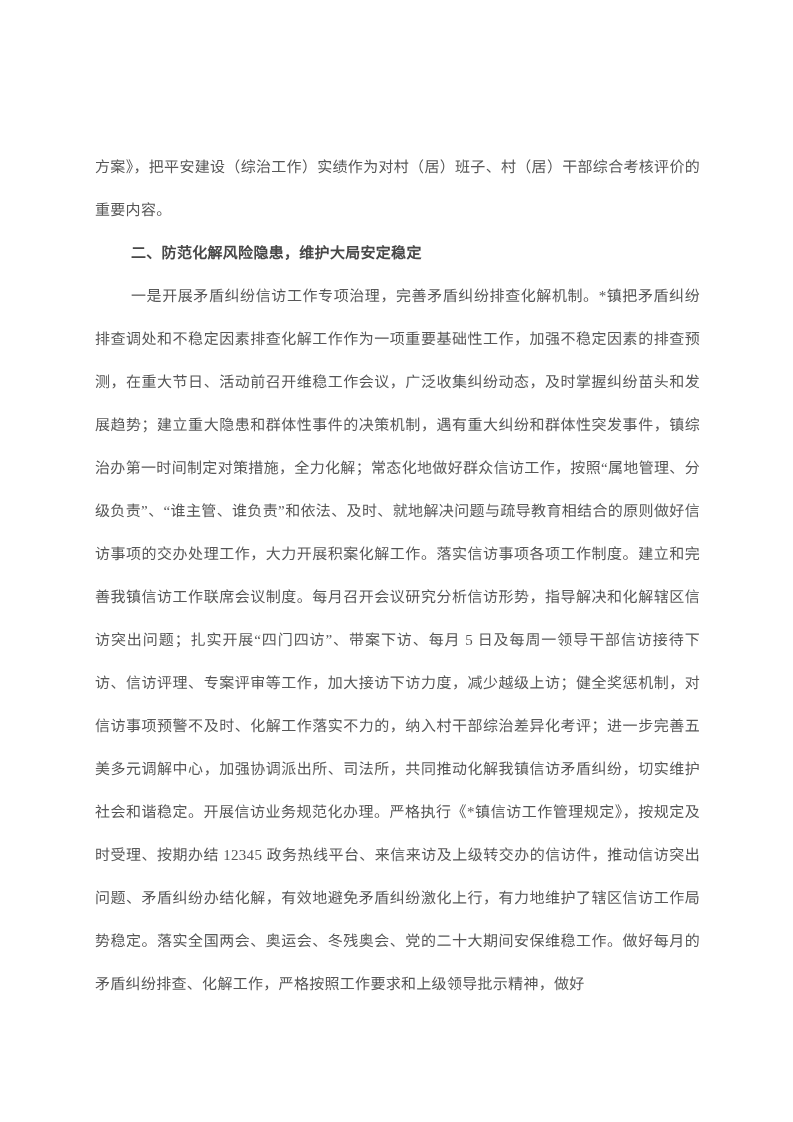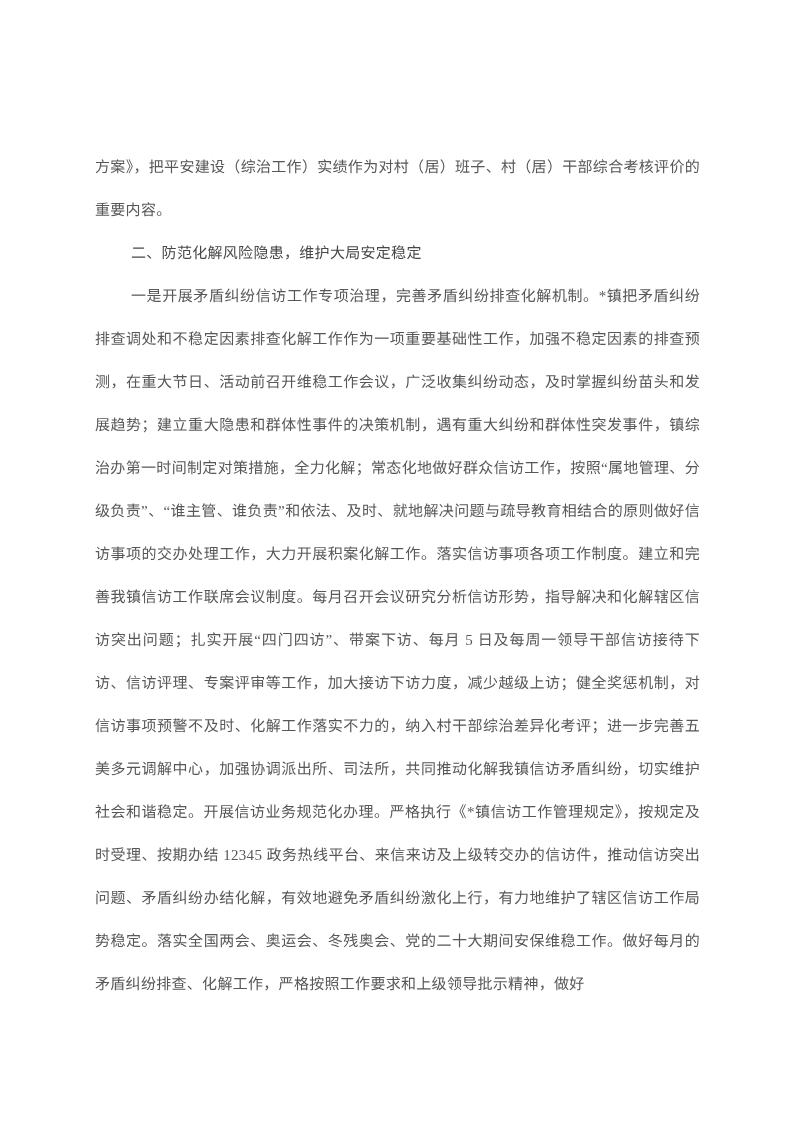--- a/index.html
+++ b/index.html
@@ -30,21 +30,21 @@
     margin: 0;
     padding: 0;
   }
   .para-indent {
     text-indent: 36px;
   }
   .para-no-indent {
     text-indent: 0;
   }
   .section-heading {
-    font-weight: normal;
+    font-weight: bold;
     color: #484848;
   }
 </style>
 </head>
 <body>
 
 <div class="page">
   <div class="content">
     <p class="para-no-indent">方案》，把平安建设（综治工作）实绩作为对村（居）班子、村（居）干部综合考核评价的重要内容。</p>
     <p class="para-indent section-heading">二、防范化解风险隐患，维护大局安定稳定</p>

